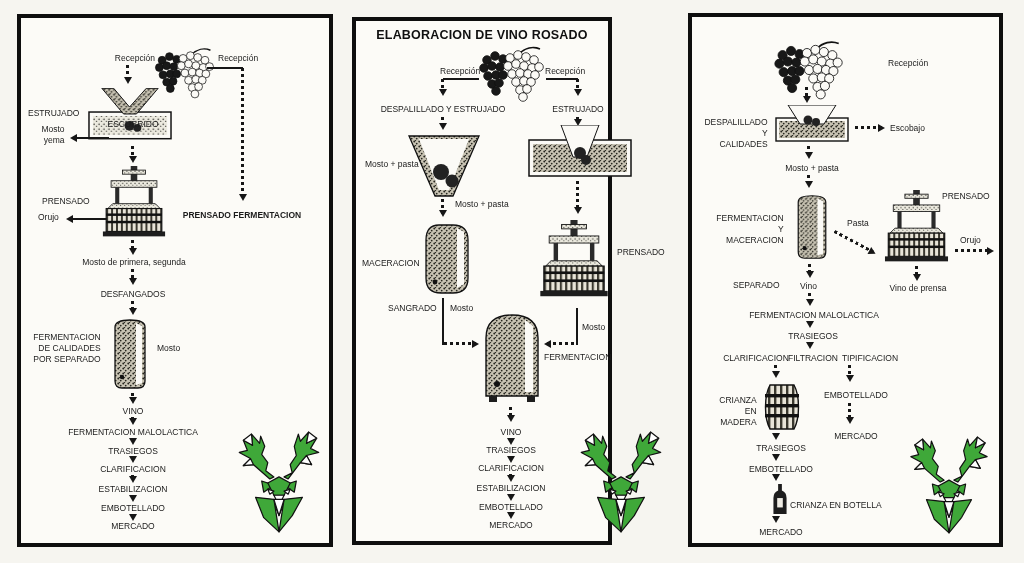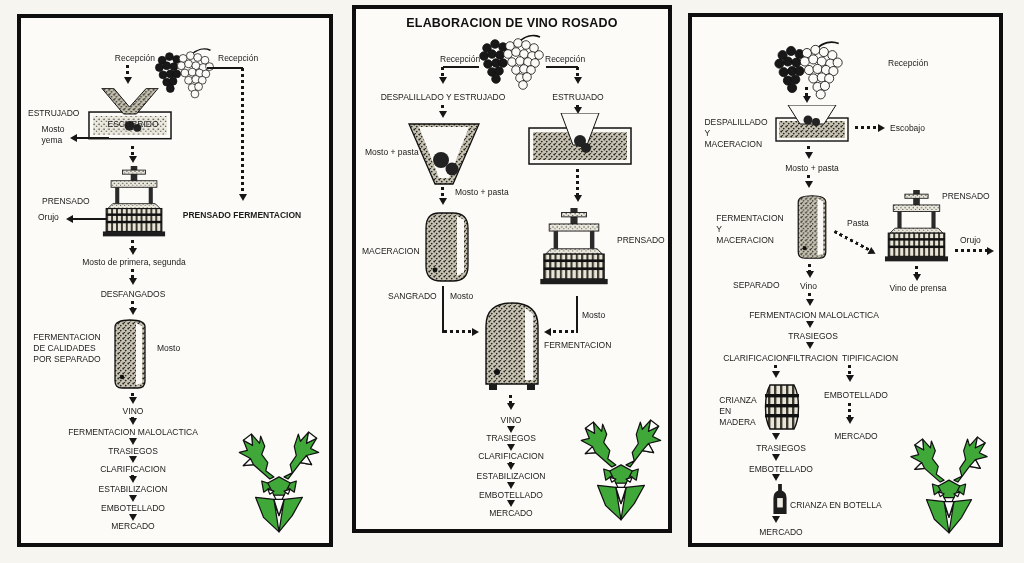--- a/index.html
+++ b/index.html
@@ -1,21 +1,21 @@
 <!DOCTYPE html>
 <html style="--green: #3fa839;"><head>
 <meta charset="utf-8">
 <style>
   *{margin:0;padding:0;box-sizing:border-box}
   html,body{width:1024px;height:563px}
   body{position:relative;overflow:hidden;background:#f6f5f0;font-family:"Liberation Sans",sans-serif;color:#1b1b1b}
   .panel{position:absolute;background:#fcfbf7;border:4px solid #0e0e0e}
   .title{position:absolute;left:0;right:0;text-align:center;font-weight:bold;font-size:12.5px;letter-spacing:.2px;color:#101010;white-space:nowrap}
   .lbl{position:absolute;font-size:8.5px;line-height:1.3;color:#1b1b1b;white-space:nowrap}
-  .c{transform:translateX(-50%);text-align:left}
+  .c{transform:translateX(-50%);text-align:right}
   .pre{white-space:pre-line}
   .b{font-weight:bold}
   .art{position:absolute}
   
   .av{position:absolute;width:3px;background:repeating-linear-gradient(180deg,#161616 0 3px,transparent 3px 6px)}
   .av::after{content:"";position:absolute;left:50%;transform:translateX(-50%);bottom:-7px;width:0;height:0;border:4.5px solid transparent;border-top:7px solid #161616}
   
   .ah{position:absolute;height:3px;background:repeating-linear-gradient(90deg,#161616 0 3px,transparent 3px 6px)}
   .ah.hr::after{content:"";position:absolute;top:50%;transform:translateY(-50%);right:-7px;width:0;height:0;border:4.5px solid transparent;border-left:7px solid #161616}
   .ah.hl::before{content:"";position:absolute;top:50%;transform:translateY(-50%);left:-7px;width:0;height:0;border:4.5px solid transparent;border-right:7px solid #161616}
@@ -241,21 +241,21 @@
   <div class="av" style="left:110px;top:477px;height:4px"></div>
   <div class="lbl c" style="left:112px;top:485px">EMBOTELLADO</div>
   <div class="av" style="left:110px;top:496px;height:4px"></div>
   <div class="lbl c" style="left:112px;top:503px">MERCADO</div>
 
   <svg class="art" style="left:212px;top:410px;width:92px;height:108px" viewBox="0 0 90 106">
       <use href="#g-deer"></use>
     </svg>
 </div>
 
-<div class="panel" id="p2" style="left:352px;top:5px;width:320px;height:528px">
+<div class="panel" id="p2" style="left:352px;top:17px;width:260px;height:528px">
   <div class="title" style="top:7px">ELABORACION DE VINO ROSADO</div>
 
   <svg class="art" style="left:121px;top:24px;width:68px;height:58px" viewBox="0 0 68 58">
       <use href="#g-grapes"></use>
     </svg>
   <div class="lbl" style="left:84px;top:45px">Recepción</div>
   <div class="lbl" style="left:189px;top:45px">Recepción</div>
   <div class="sh" style="left:87px;top:57px;width:36px"></div>
   <div class="sh" style="left:190px;top:57px;width:32px"></div>
 
@@ -326,21 +326,21 @@
       <use href="#g-grapes"></use>
     </svg>
   <div class="lbl" style="left:196px;top:41px">Recepción</div>
 
   <div class="av" style="left:113px;top:70px;height:13px"></div>
   <svg class="art" style="left:83px;top:88px;width:74px;height:38px" viewBox="0 0 74 38">
       <use href="#g-crusher3"></use>
     </svg>
   <div class="lbl pre c" style="left:44px;top:100px">DESPALILLADO
 Y
-MACERACION</div>
+CALIDADES</div>
   <div class="ah hr" style="left:163px;top:109px;width:27px"></div>
   <div class="lbl" style="left:198px;top:106px">Escobajo</div>
 
   <div class="av" style="left:115px;top:129px;height:10px"></div>
   <div class="lbl c" style="left:120px;top:146px">Mosto + pasta</div>
   <div class="av" style="left:115px;top:158px;height:10px"></div>
 
   <svg class="art" style="left:103px;top:176px;width:34px;height:68px" viewBox="0 0 36 74">
       <use href="#g-tank"></use>
     </svg>

